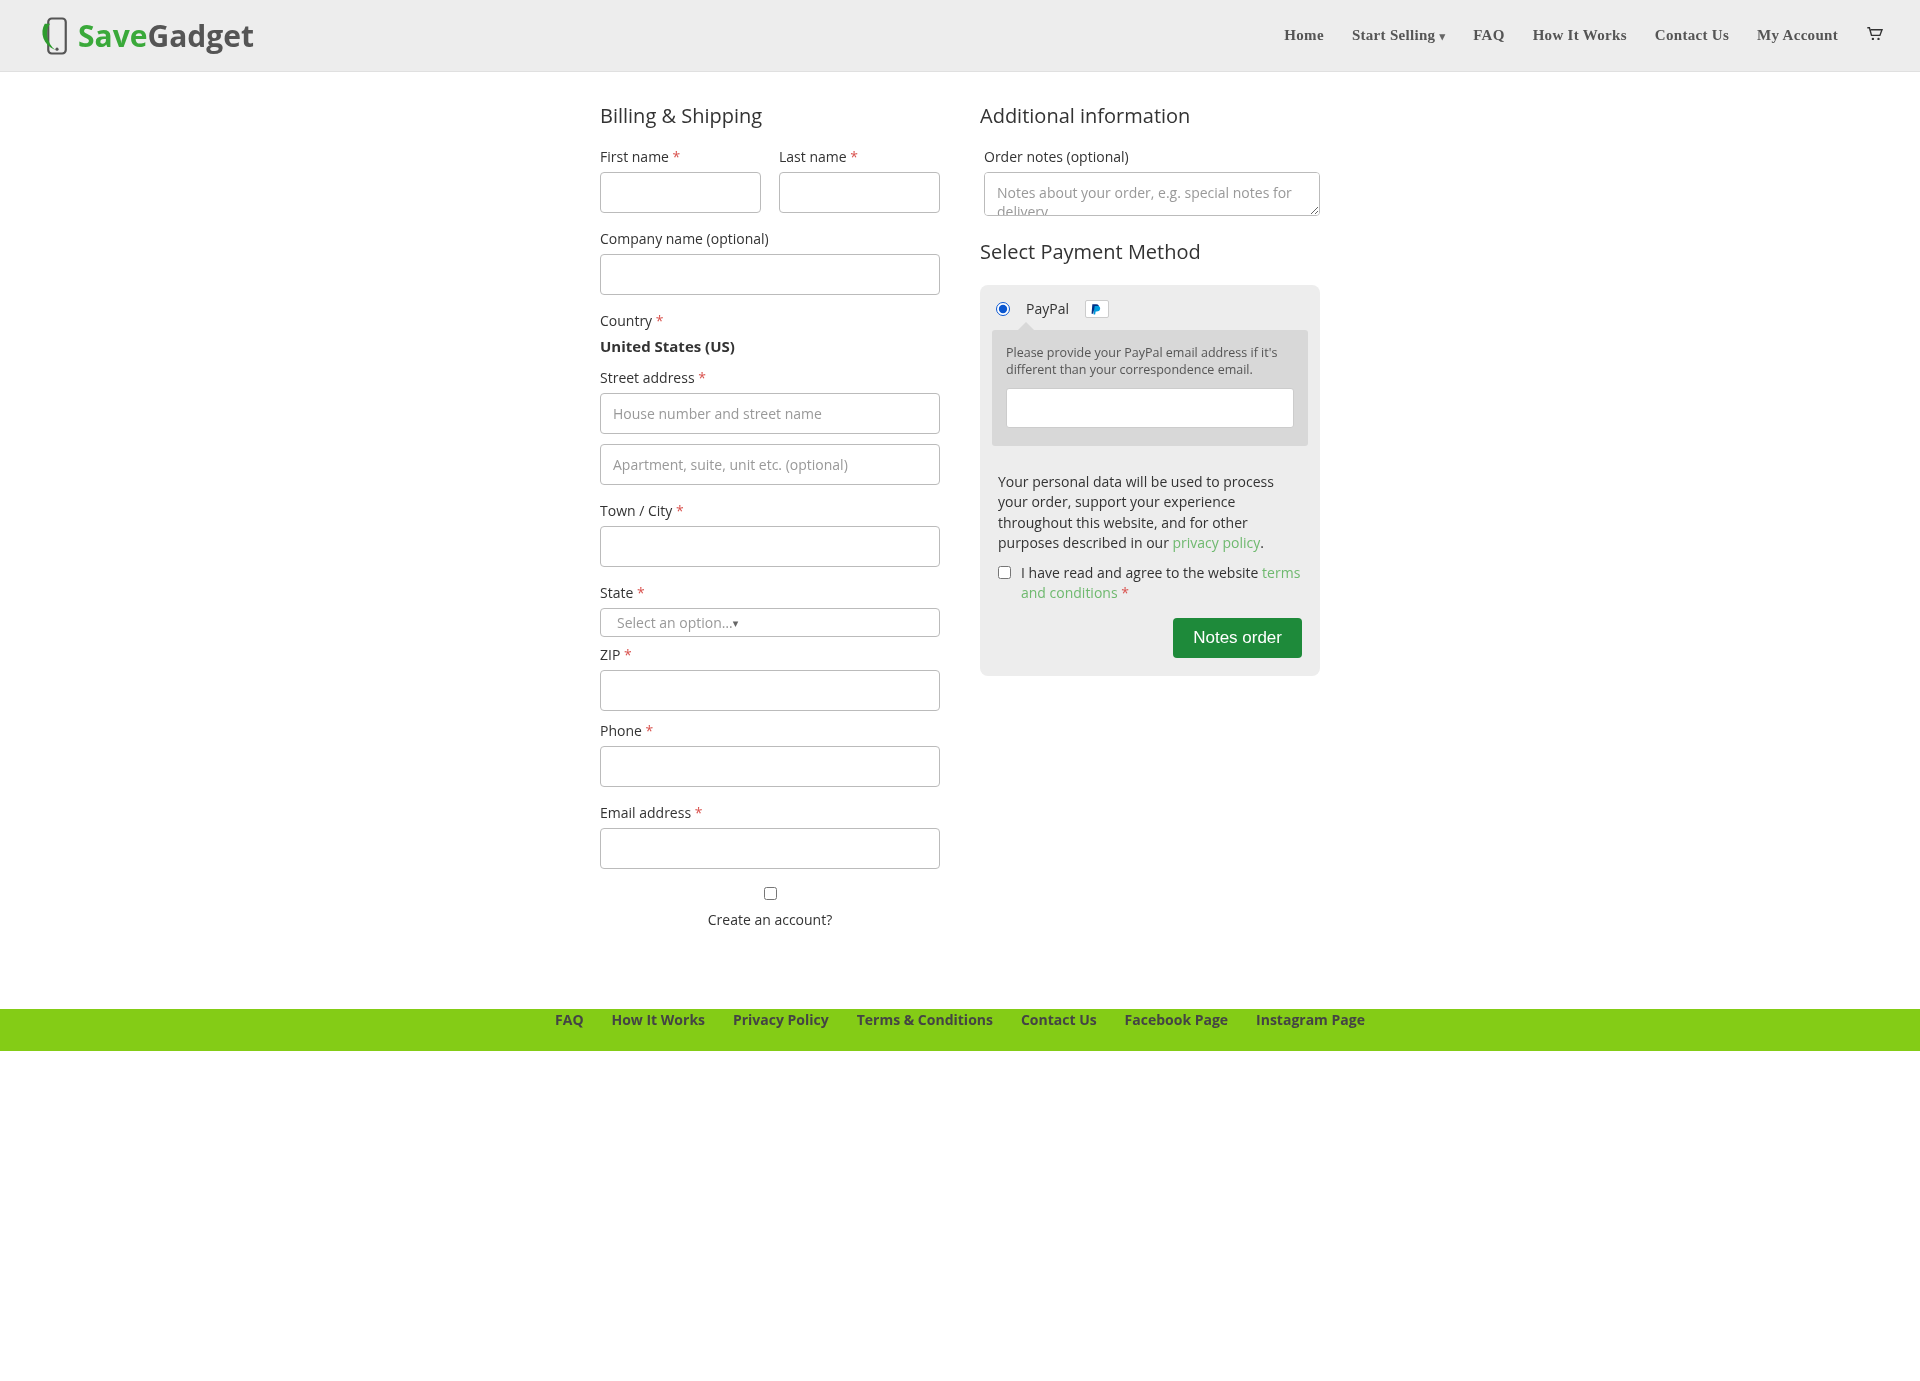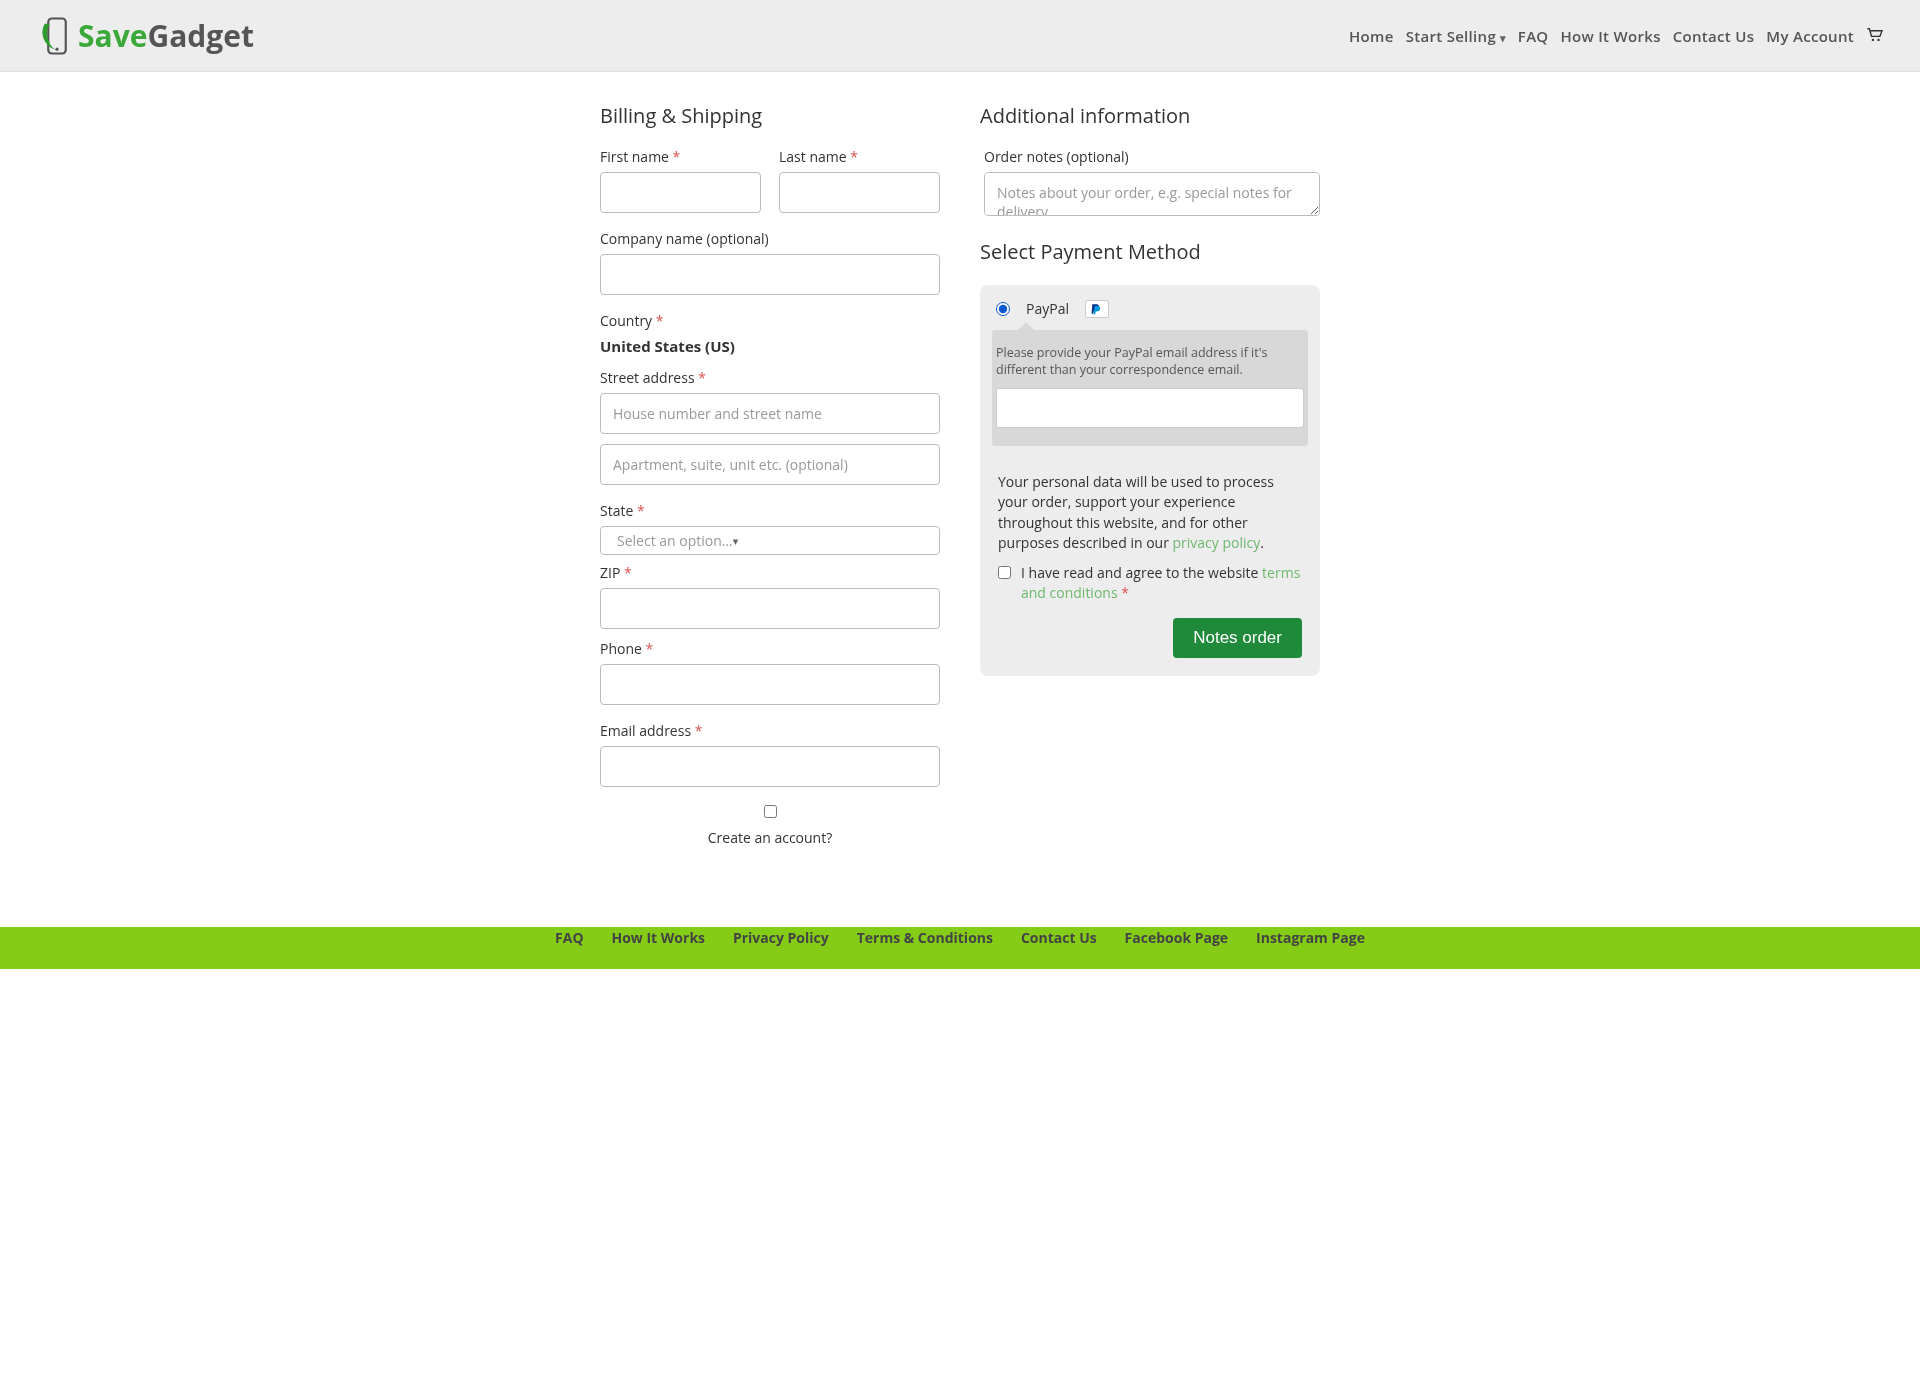--- a/index.html
+++ b/index.html
@@ -23,21 +23,22 @@
     font-weight: 700;
     font-size: 30px;
   }
   .logo-svg { width: 42px; height: 42px; }
   .logo-save { color: #3aa93a; }
   .logo-gadget { color: #555; }
   nav.top {
     margin-left: auto;
     display: flex;
     align-items: flex-start;
-    gap: 12px;
+    gap: 28px;
+    font-family: Liberation Serif, serif;
   }
   nav.top a {
     color: #555;
     font-weight: 600;
     text-decoration: none;
     font-size: 15px;
     letter-spacing: 0.3px;
   }
   .cart-icon { width: 18px; height: 14px; display: inline-block; }
   .chev-down { font-size: 11px; margin-left: 4px; color: #666; }
@@ -126,21 +127,21 @@
     width: 24px; height: 18px;
     background: #fff;
     border: 1px solid #ccc;
     border-radius: 2px;
     font-size: 10px;
   }
   .pay-descr {
     background: #d8d8d8;
     margin: 0 12px 12px;
     border-radius: 3px;
-    padding: 14px 4px 18px;
+    padding: 14px 14px 18px;
     font-size: 12.5px;
     color: #555;
     position: relative;
   }
   .pay-descr::before {
     content: "";
     position: absolute;
     top: -8px;
     left: 26px;
     border: 8px solid transparent;
@@ -250,20 +251,24 @@
     </div>
 
     <div class="form-row" style="margin-bottom:10px;">
       <label class="f-label"><span>Street address</span> <span class="req">*</span></label>
       <input type="text" placeholder="House number and street name" style="">
     </div>
     <div class="form-row">
       <input type="text" placeholder="Apartment, suite, unit etc. (optional)" style="">
     </div>
 
+    <div class="form-row">
+      <label class="f-label"><span>Town / City</span> <span class="req">*</span></label>
+      <input type="text" style="">
+    </div>
 
     <div class="form-row" style="margin-bottom:8px;">
       <label class="f-label"><span>State</span> <span class="req">*</span></label>
       <div class="select-like">
         <span>Select an option…</span>
         <span style="color:#666;font-size:11px;">▾</span>
       </div>
     </div>
 
     <div class="form-row" style="margin-bottom:10px;">

